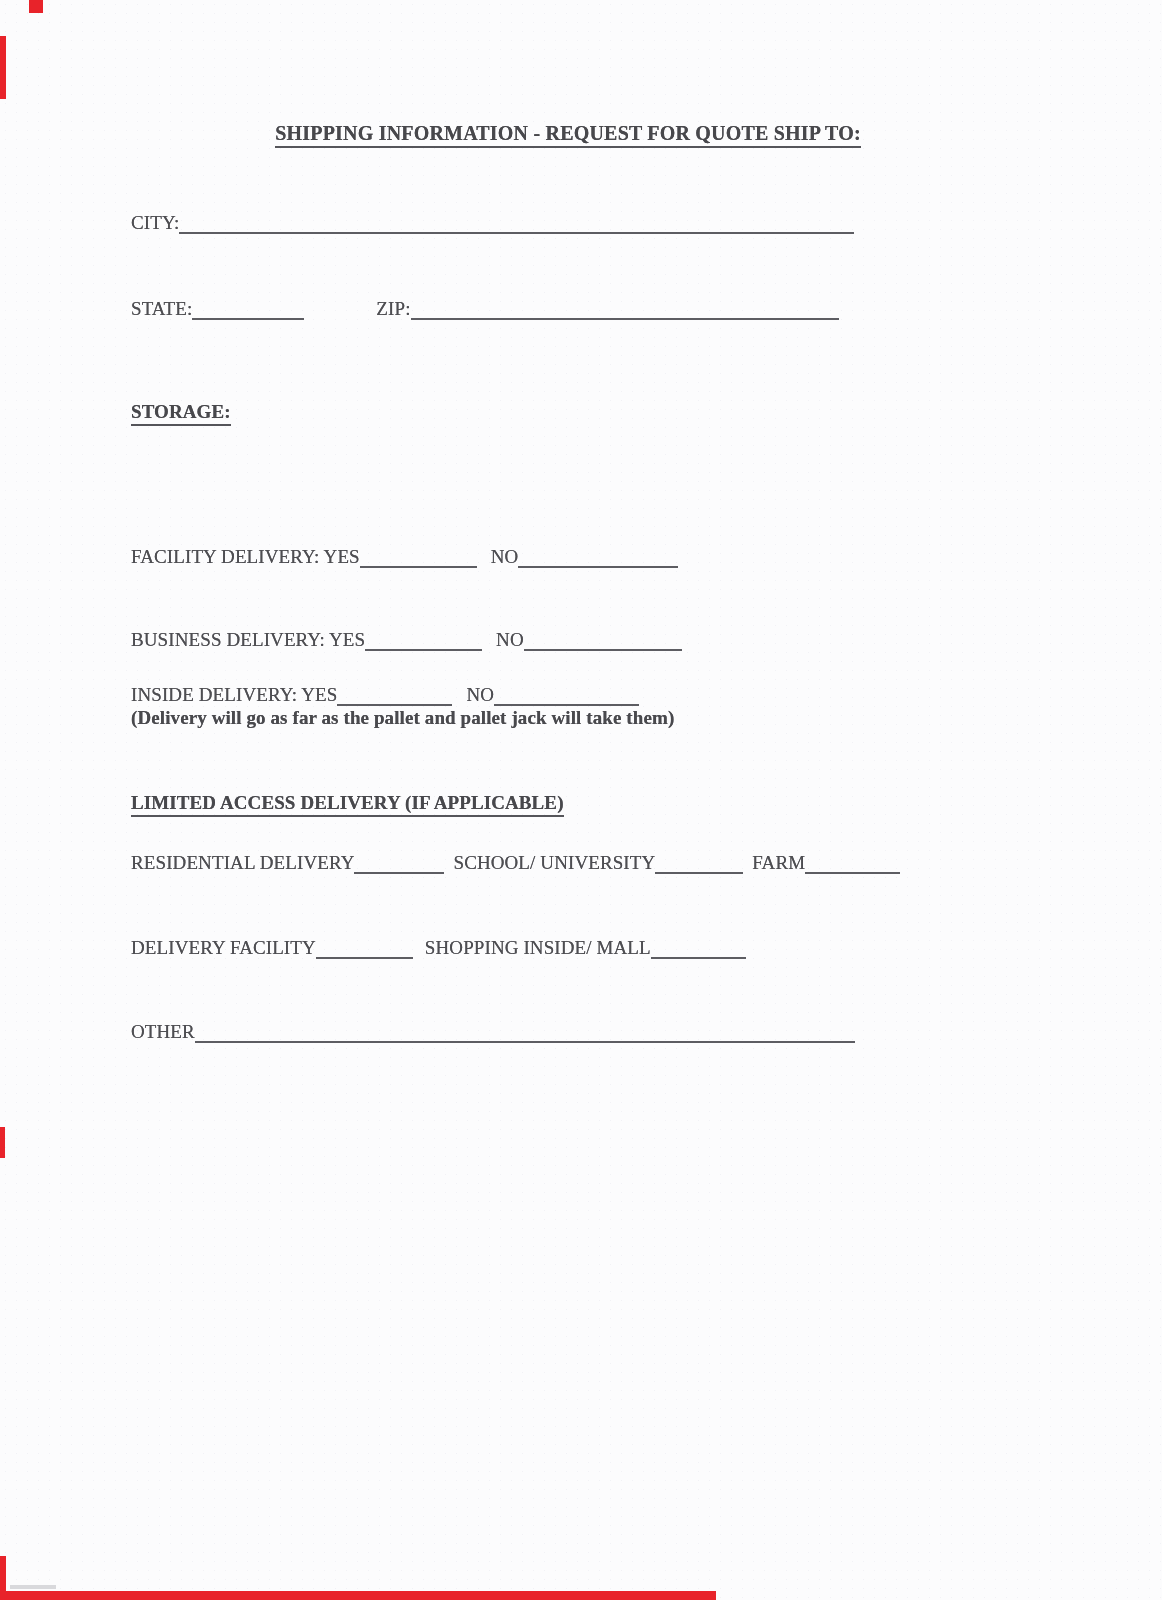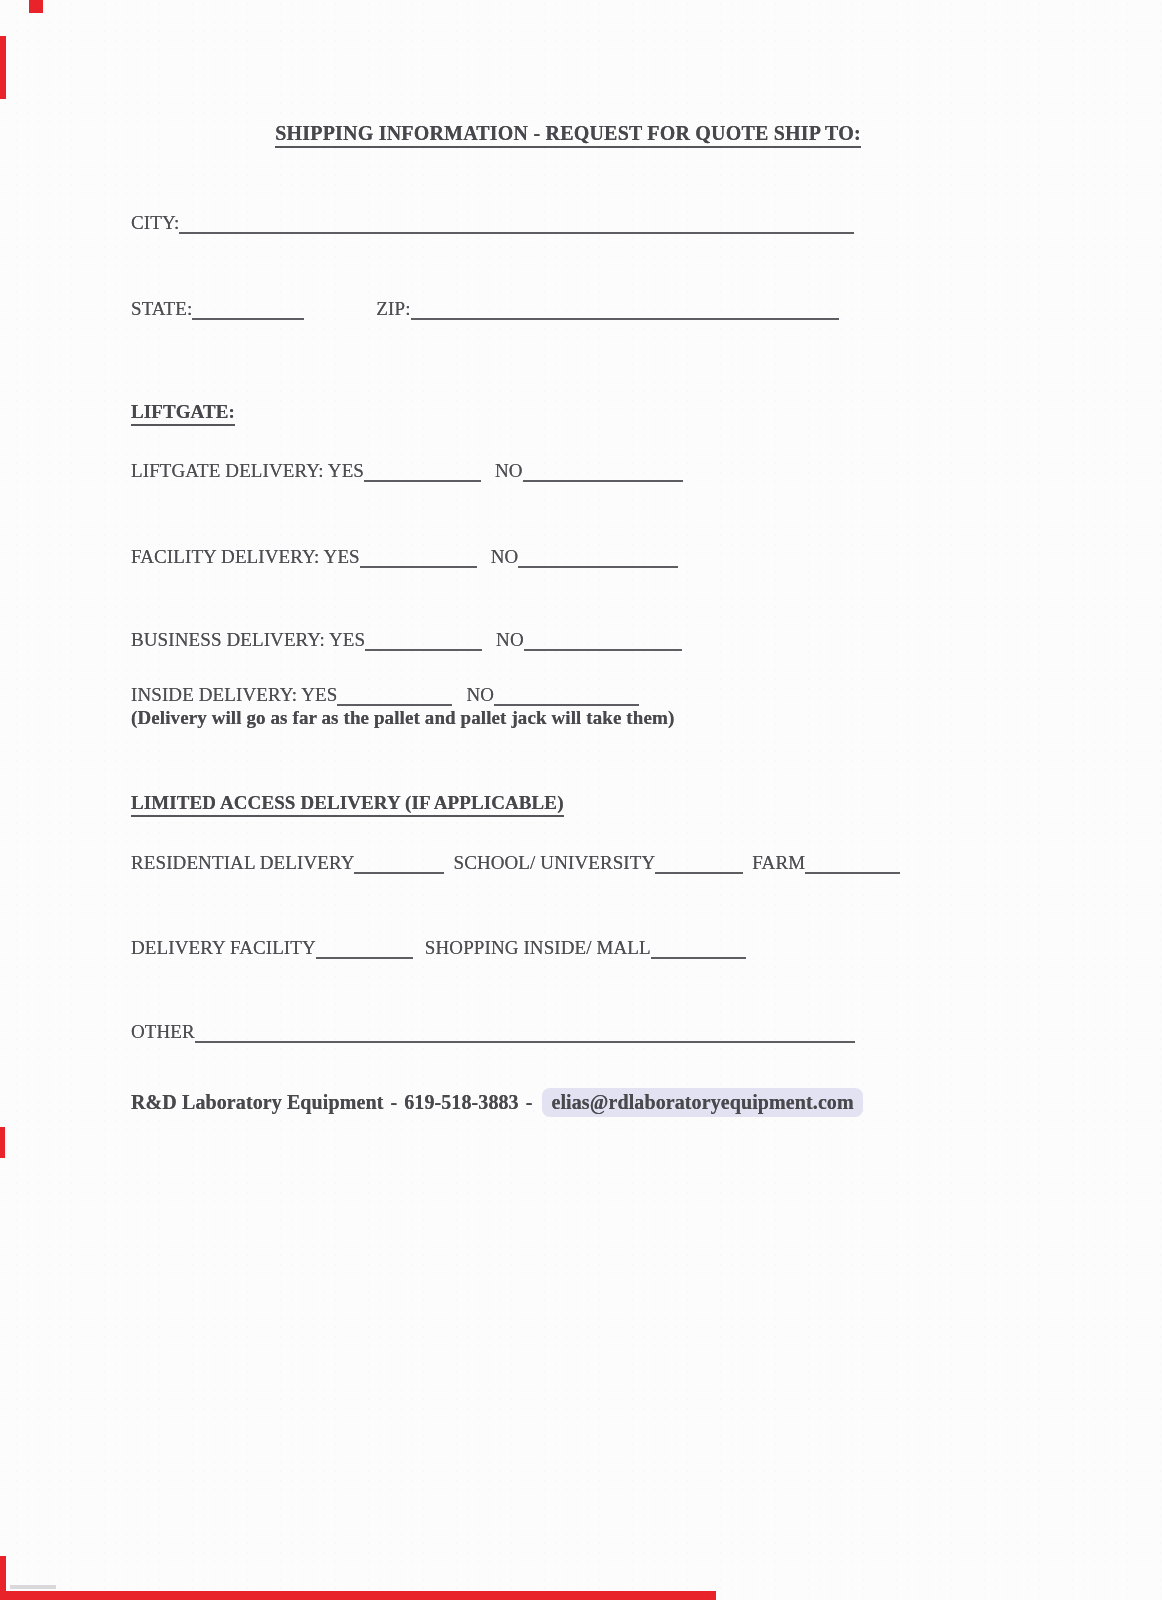--- a/index.html
+++ b/index.html
@@ -73,26 +73,23 @@
 
   <div class="row" style="top:207px;text-align:center;">
     <span>CITY:</span><span class="fill-line" style="width:675px;"></span>
   </div>
 
   <div class="row" style="top:293px;">
     <span>STATE:</span><span class="fill-line" style="width:112px;"></span><span style="margin-left:72px;">ZIP:</span><span class="fill-line" style="width:428px;"></span>
   </div>
 
   <div class="row heading" style="top:400px;">
-    <span class="u">LIFTGATE:</span>
+    <span class="u">STORAGE:</span>
   </div>
 
-  <div class="row" style="top:455px;">
-    <span>LIFTGATE DELIVERY: YES</span><span class="fill-line" style="width:117px;"></span><span style="margin-left:14px;">NO</span><span class="fill-line" style="width:160px;"></span>
-  </div>
 
   <div class="row" style="top:541px;">
     <span>FACILITY DELIVERY: YES</span><span class="fill-line" style="width:117px;"></span><span style="margin-left:14px;">NO</span><span class="fill-line" style="width:160px;"></span>
   </div>
 
   <div class="row" style="top:624px;">
     <span>BUSINESS DELIVERY: YES</span><span class="fill-line" style="width:117px;"></span><span style="margin-left:14px;">NO</span><span class="fill-line" style="width:158px;"></span>
   </div>
 
   <div class="row" style="top:679px;">
@@ -110,23 +107,20 @@
   </div>
 
   <div class="row" style="top:932px;">
     <span>DELIVERY FACILITY</span><span class="fill-line" style="width:97px;"></span><span style="margin-left:12px;">SHOPPING INSIDE/ MALL</span><span class="fill-line" style="width:95px;"></span>
   </div>
 
   <div class="row" style="top:1016px;">
     <span>OTHER</span><span class="fill-line" style="width:660px;"></span>
   </div>
 
-  <div class="row bold" style="top:1090px; font-size:20px;">
-    <span>R&amp;D Laboratory Equipment</span><span class="sep">-</span><span>619-518-3883</span><span class="sep">-</span><span class="email-pill">elias@rdlaboratoryequipment.com</span>
-  </div>
 
   <div class="artifact" style="left:29px; top:0; width:14px; height:13px;"></div>
   <div class="artifact" style="left:0; top:36px; width:6px; height:63px;"></div>
   <div class="artifact" style="left:0; top:1127px; width:5px; height:31px;"></div>
   <div class="artifact" style="left:0; top:1556px; width:6px; height:44px;"></div>
   <div class="artifact" style="left:0; top:1591px; width:716px; height:9px;"></div>
   <div class="smudge" style="left:10px; top:1585px; width:46px; height:4px;"></div>
 
 </div>
 

